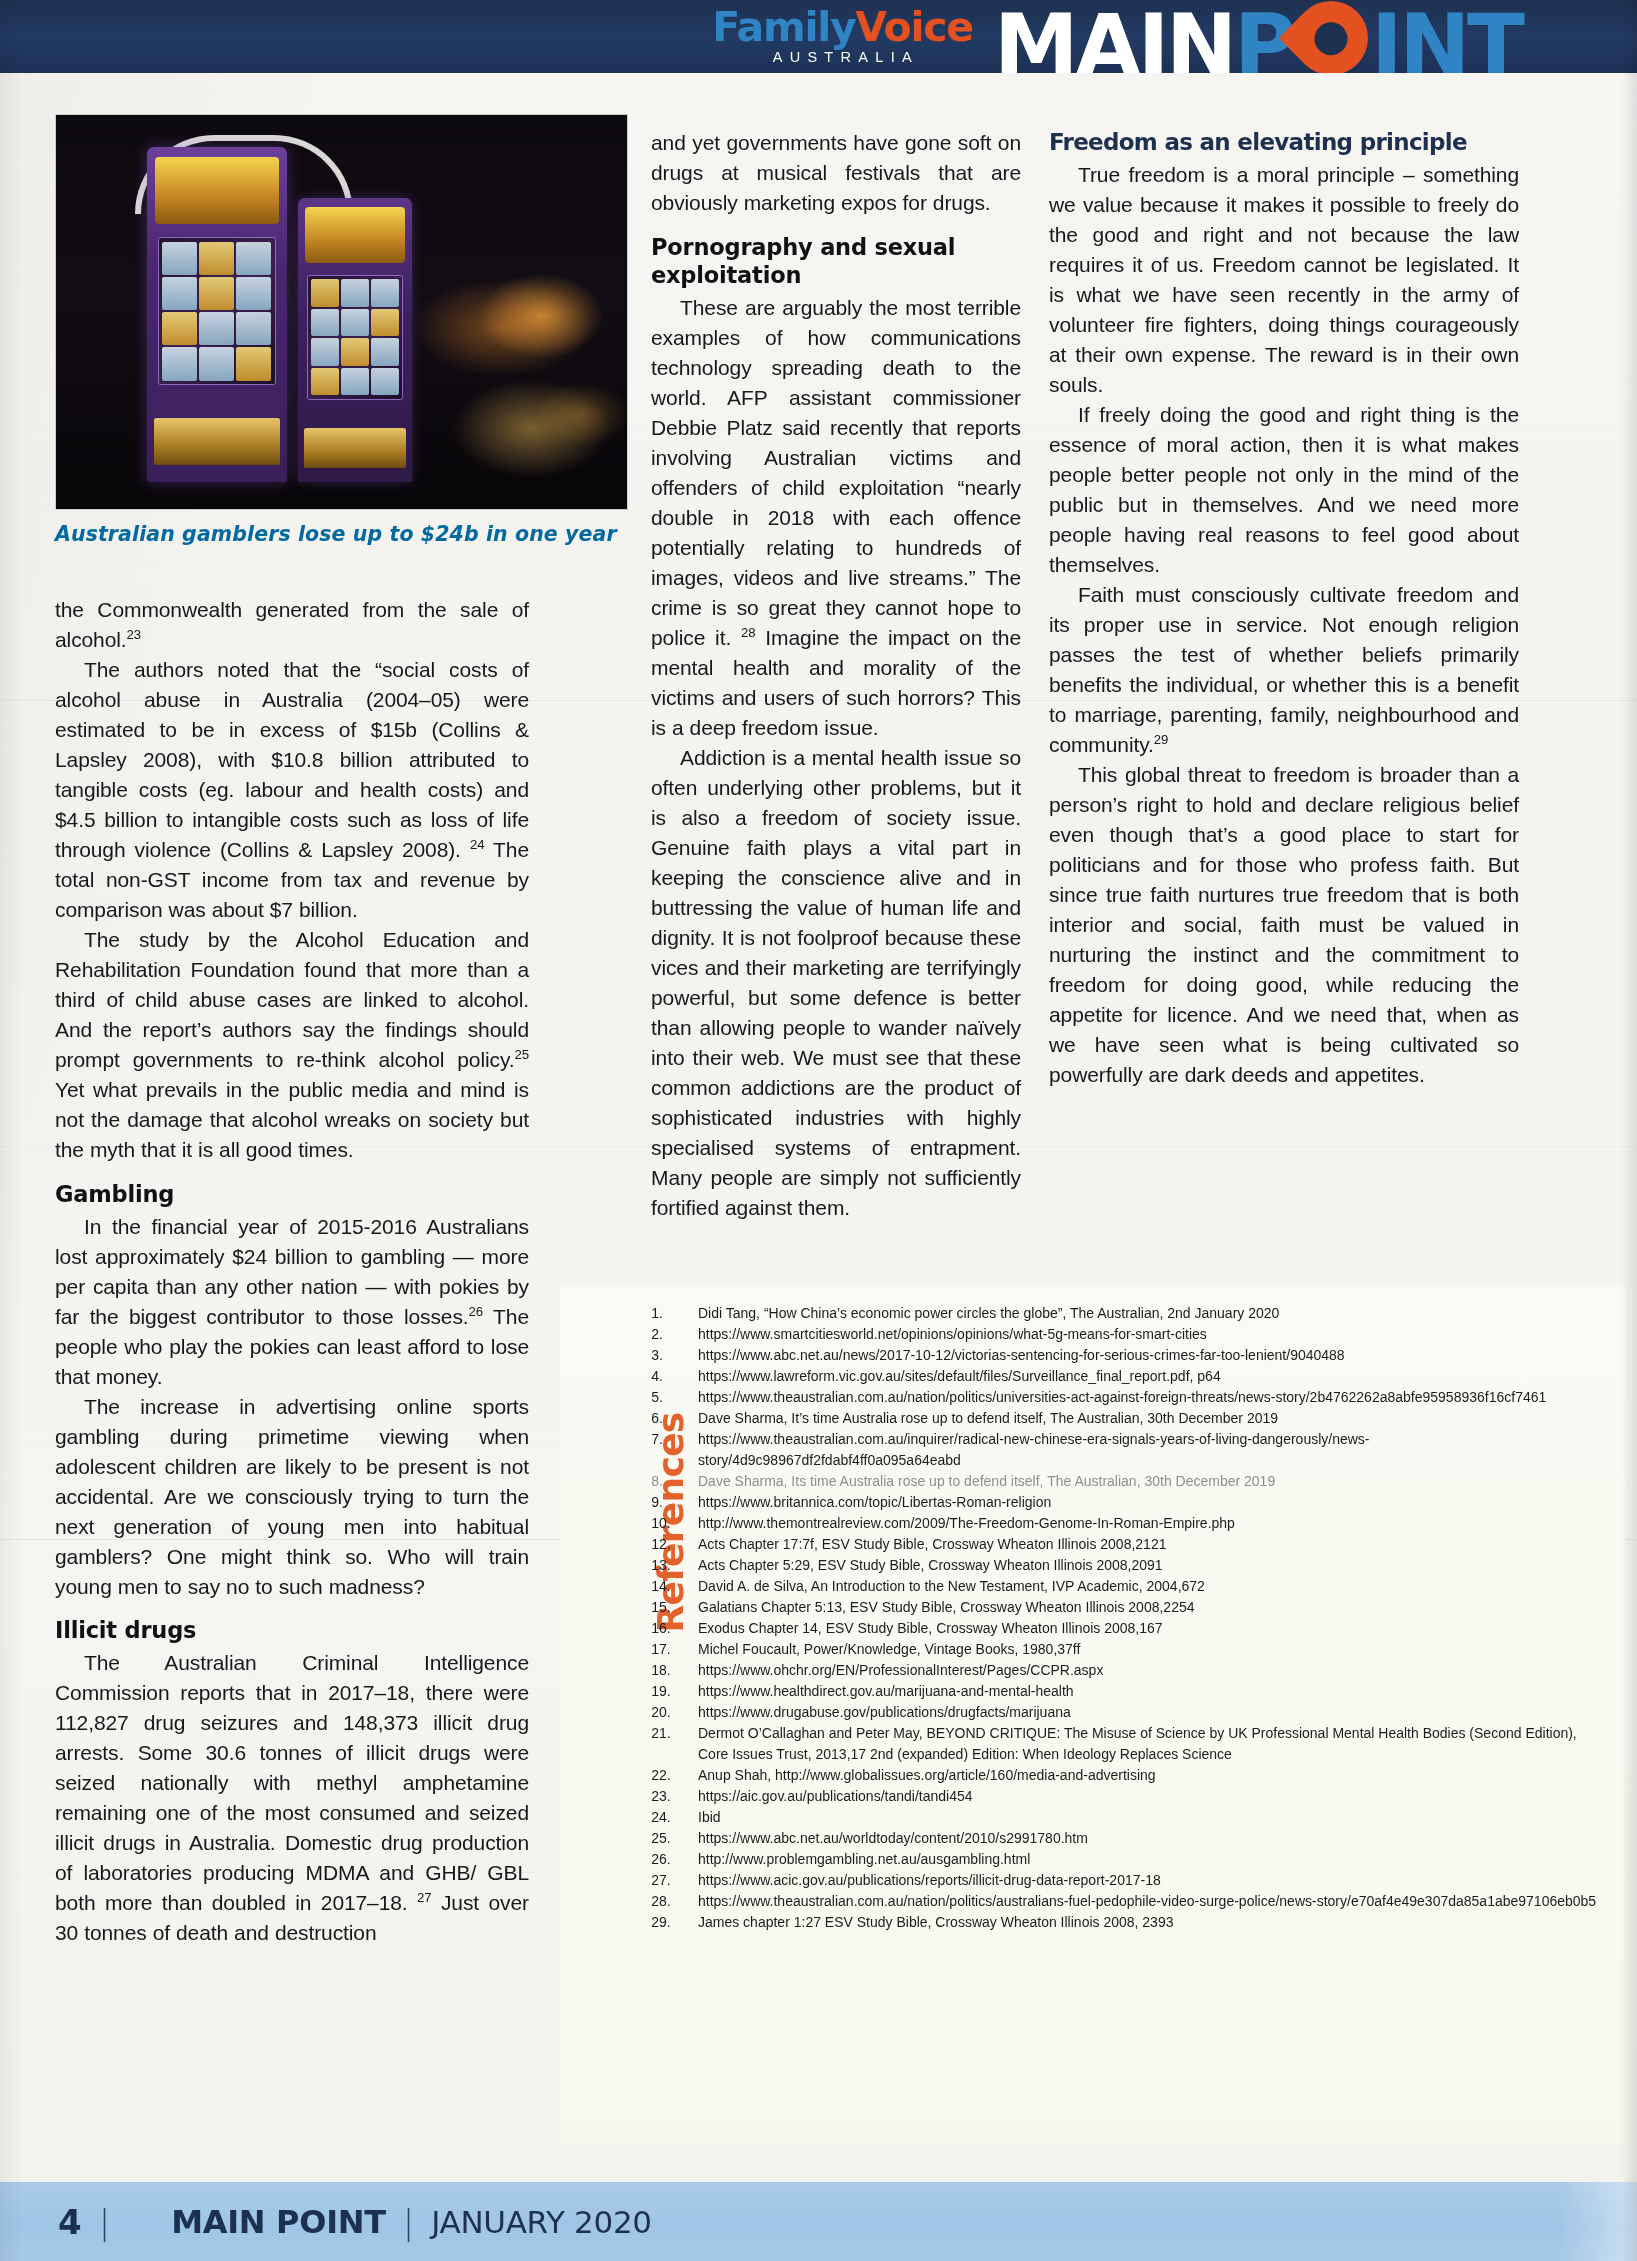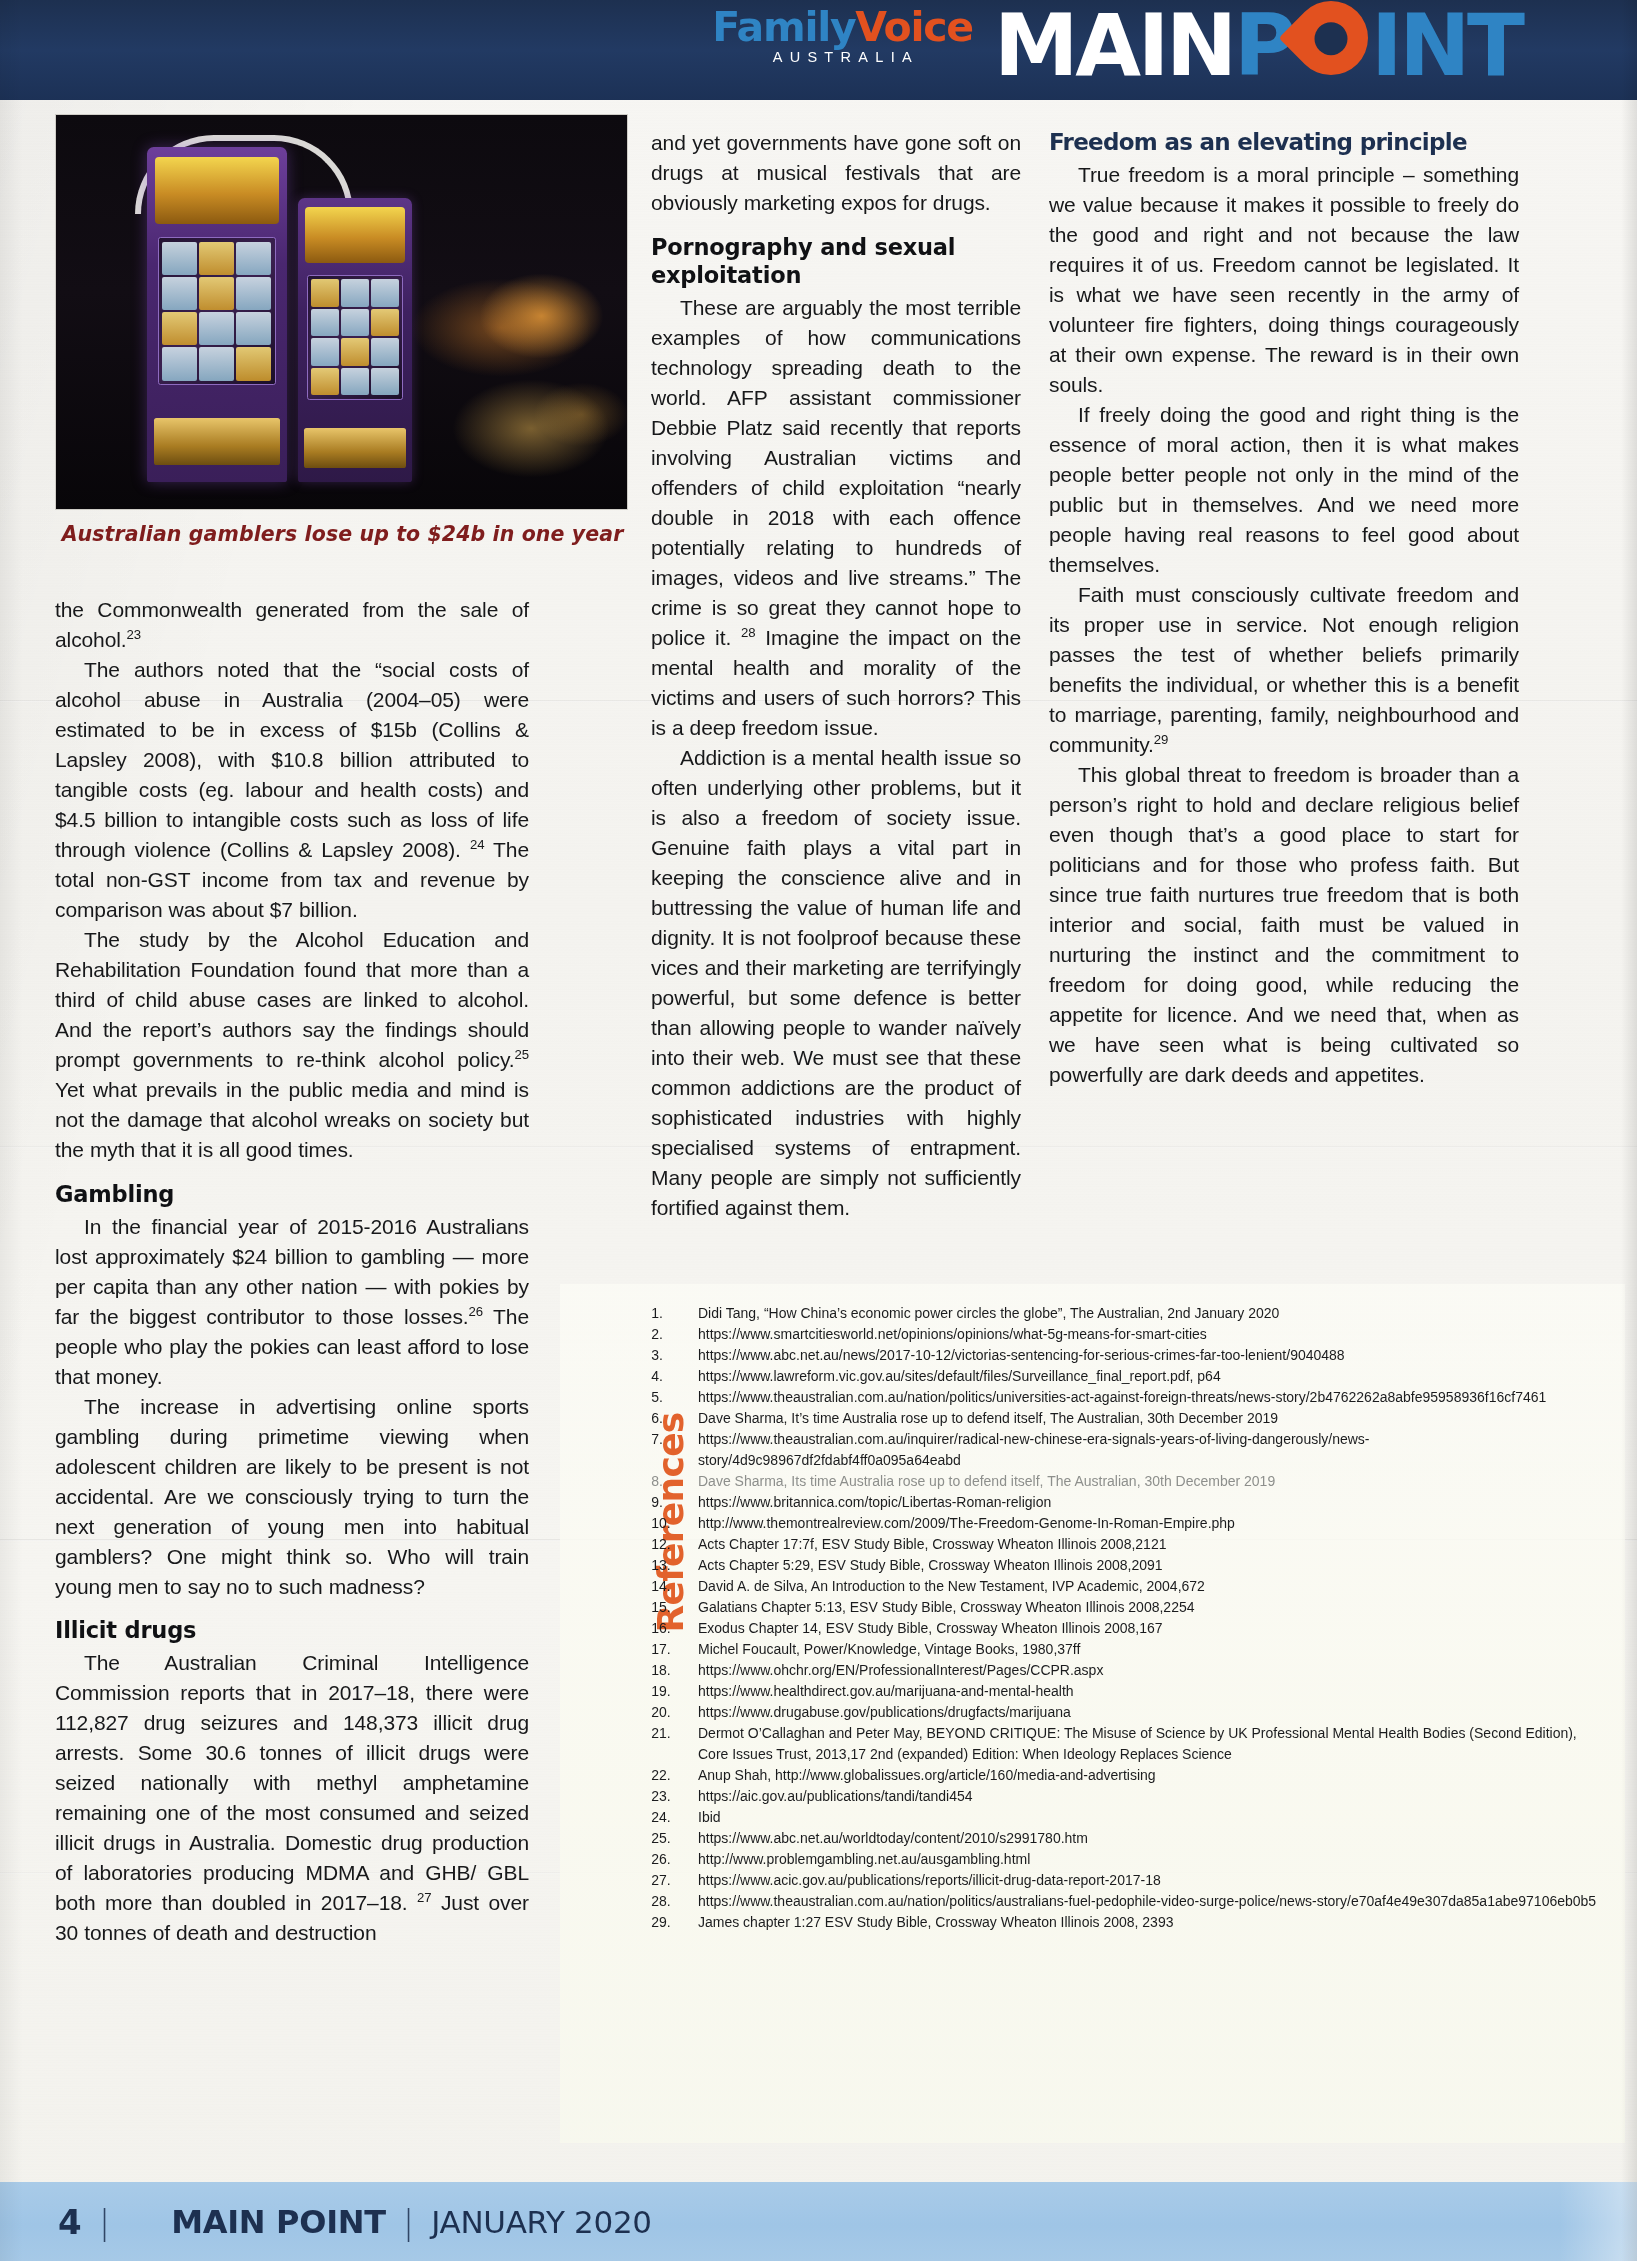--- a/index.html
+++ b/index.html
@@ -32,21 +32,21 @@
   .crease { position:absolute; left:0; right:0; height:2px; pointer-events:none; }
   .crease.c1 { top: 700px; background: linear-gradient(180deg, rgba(0,0,0,0.07), rgba(255,255,255,0.55)); }
   .crease.c2 { top: 1146px; background: linear-gradient(180deg, rgba(0,0,0,0.05), rgba(255,255,255,0.5)); }
   .crease.c3 { top: 1539px; background: linear-gradient(180deg, rgba(0,0,0,0.09), rgba(255,255,255,0.6)); }
   .crease.c4 { top: 1872px; background: linear-gradient(180deg, rgba(0,0,0,0.04), rgba(255,255,255,0.45)); }
 
   
   .masthead {
     position: absolute;
     left: 0; top: 0;
-    width: 1638px; height: 100px;
+    width: 1638px; height: 73px;
     background: linear-gradient(180deg, #1d3050 0%, #223a63 50%, #1c3156 100%);
     overflow: hidden;
   }
   .fv-logo {
     position: absolute;
     left: 697px; top: 6.6px;
     width: 291px;
     text-align: center;
     line-height: 1;
   }
@@ -166,22 +166,21 @@
     border-radius: 112px 112px 0 0;
     opacity: .9;
   }
   .glow-a { position:absolute; left:423px; top:158px; width:125px; height:86px; background: radial-gradient(ellipse at center, rgba(255,170,60,.7), rgba(255,140,30,0) 70%); }
   .glow-b { position:absolute; left:396px; top:264px; width:158px; height:99px; background: radial-gradient(ellipse at center, rgba(255,200,90,.45), rgba(255,160,40,0) 70%); }
 
   .photo-caption {
     position: absolute;
     left: 55px; top: 522px;
     width: 575px;
-    text-align: center;
-    color: #7f1d1d;
+    color: #0369a1;
     font-family: "DejaVu Sans", sans-serif;
     font-style: italic;
     font-weight: 700;
     font-size: 20.5px;
     letter-spacing: 0.1px;
   }
 
   
   .col {
     position: absolute;

